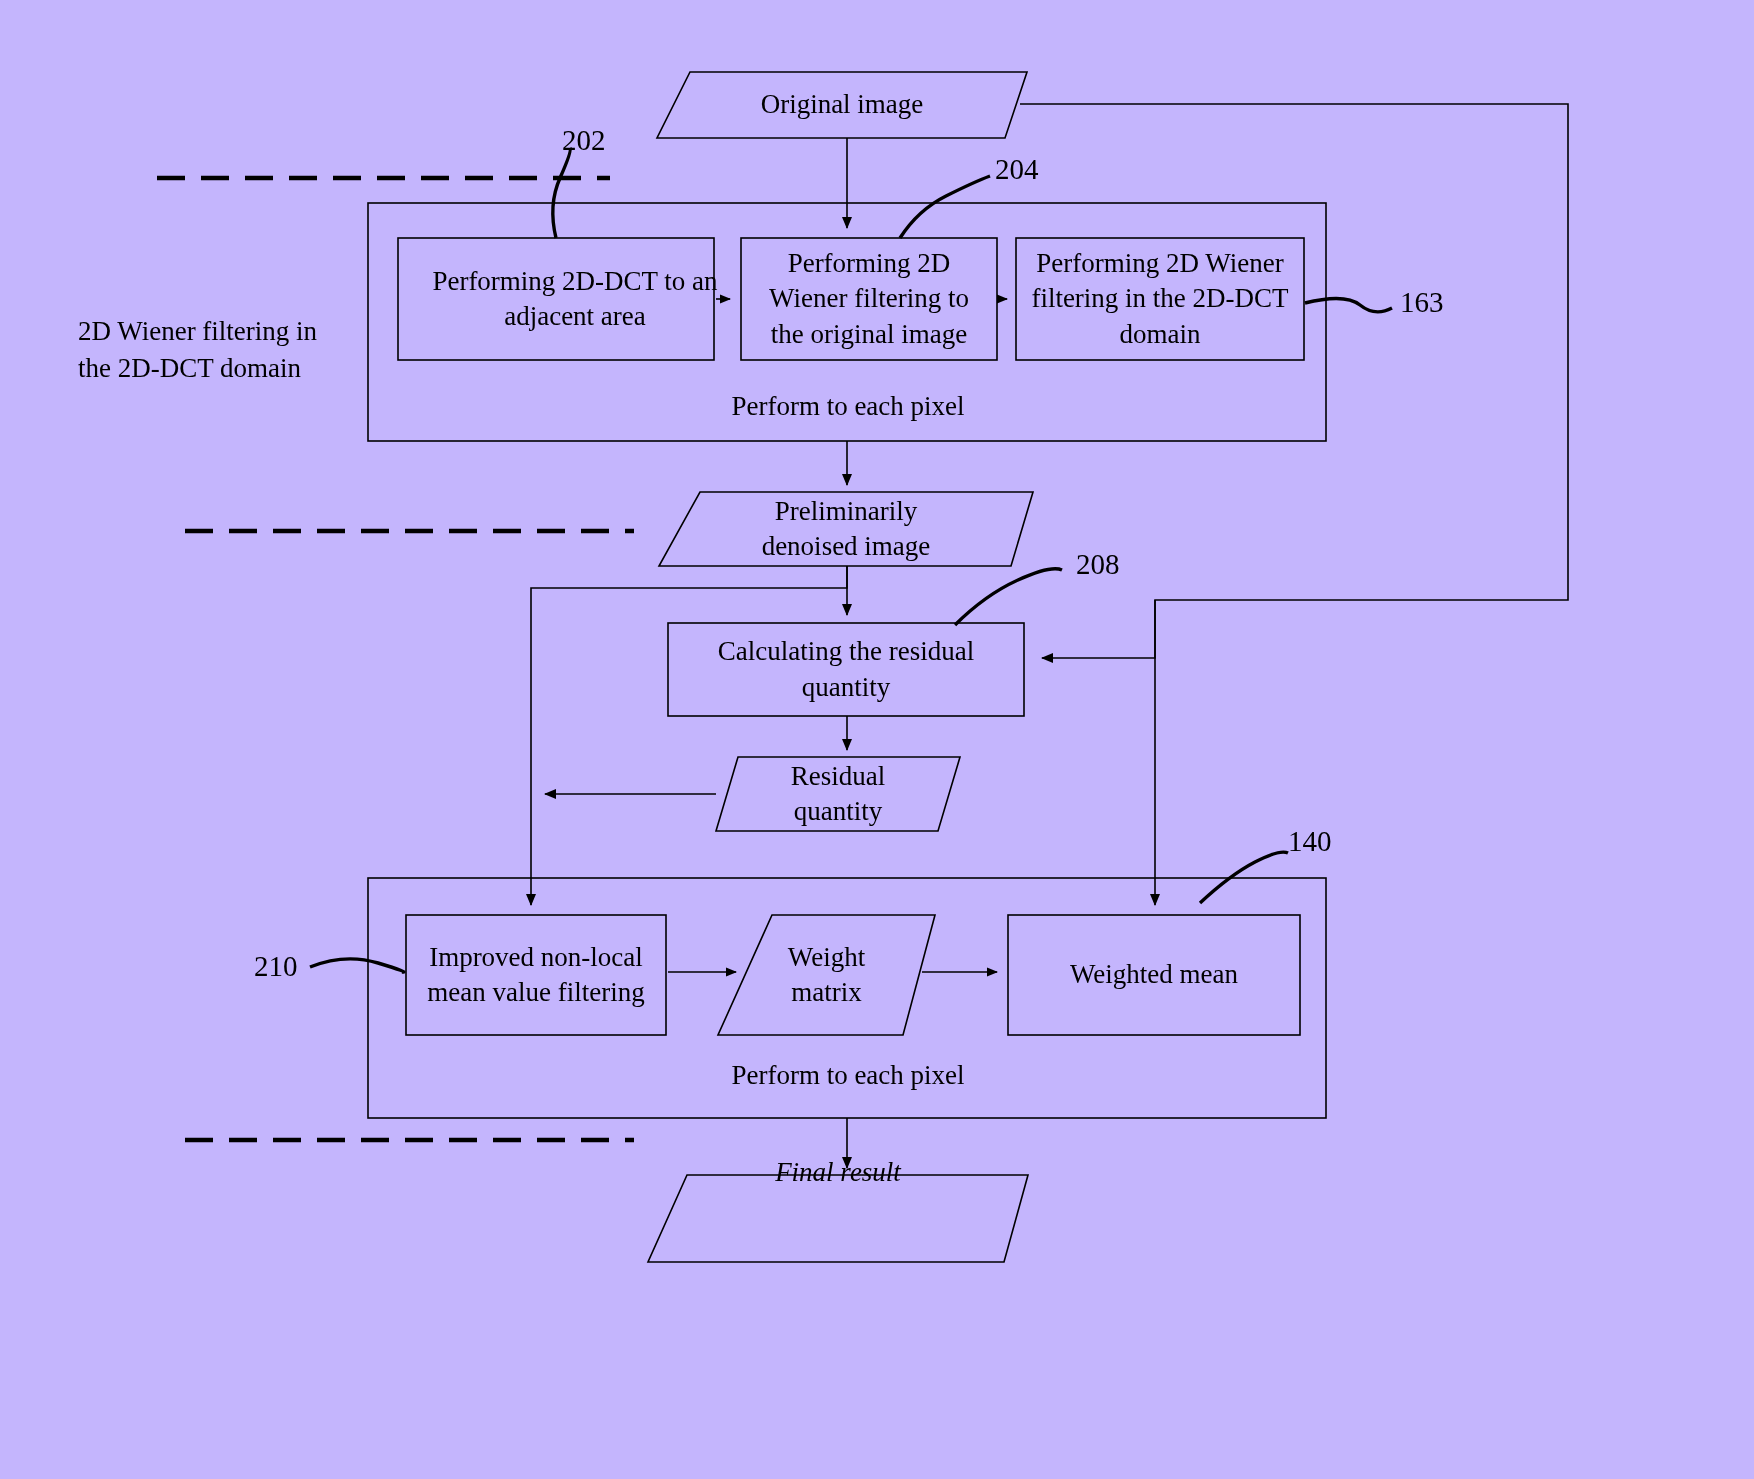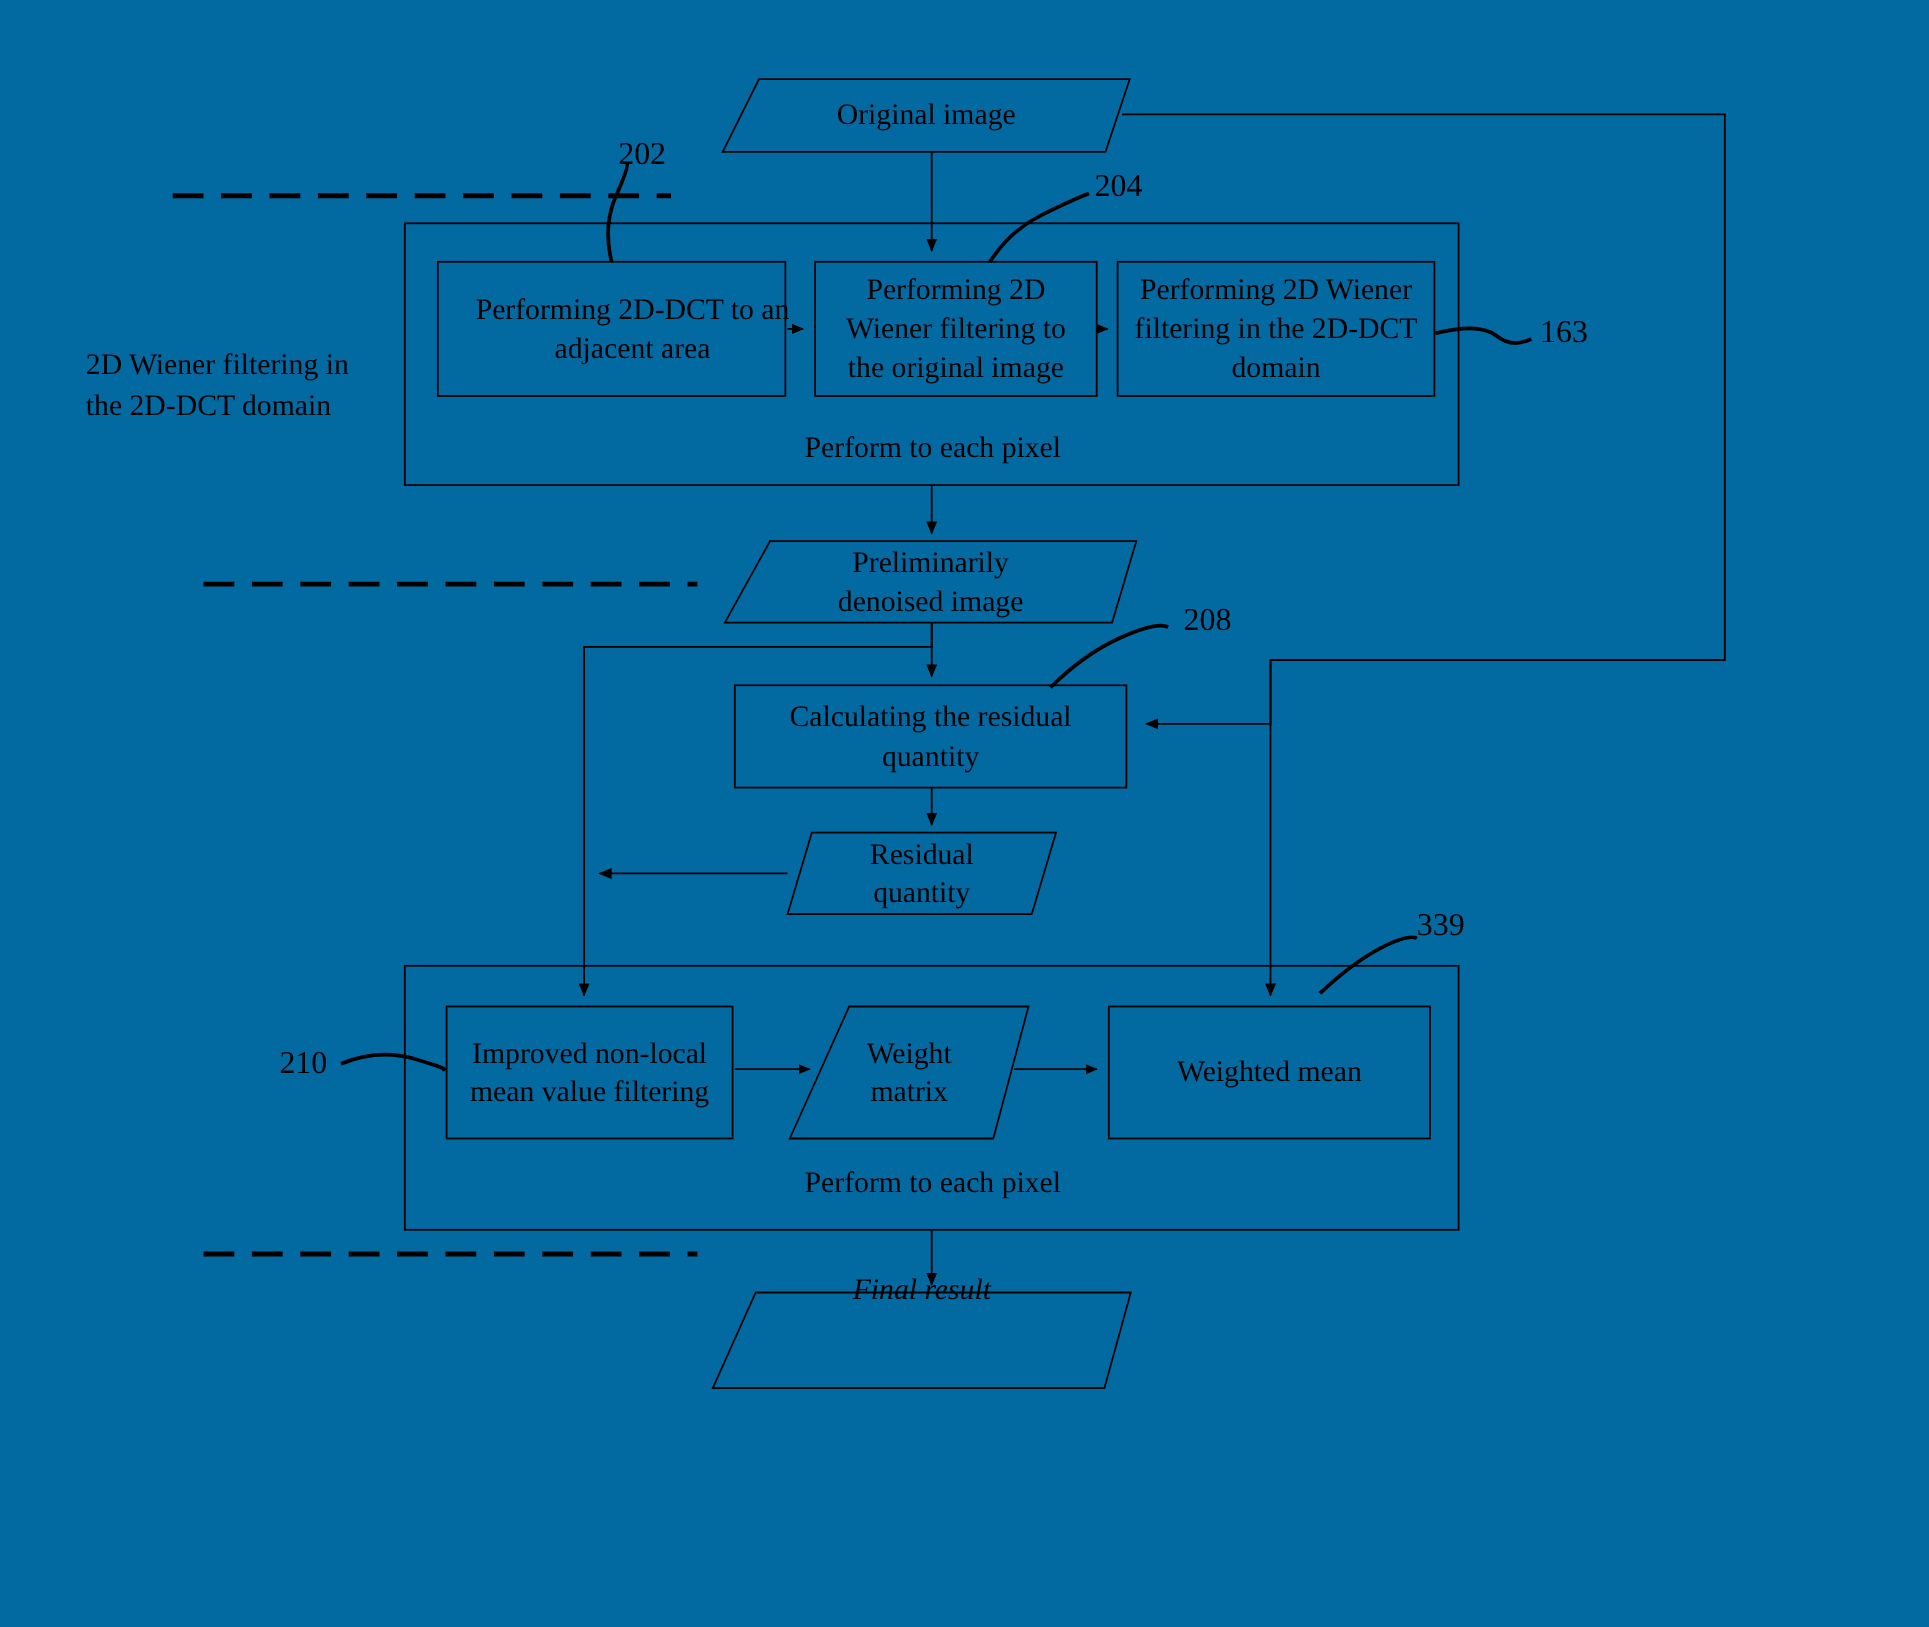--- a/index.html
+++ b/index.html
@@ -8,21 +8,21 @@
     background: #ffffff;
   }
   body {
     font-family: "Liberation Serif", "DejaVu Serif", serif;
     color: #000000;
   }
   #canvas {
     position: relative;
     width: 1754px;
     height: 1479px;
-    background: #0369a1;
+    background: #c4b5fd;
     overflow: hidden;
   }
   svg.layer {
     position: absolute;
     left: 0;
     top: 0;
     width: 1754px;
     height: 1479px;
     pointer-events: none;
   }
@@ -176,15 +176,15 @@
   <div class="ref-num" style="left:562px; top:124px;">202</div>
 
   <div class="ref-num" style="left:995px; top:153px;">204</div>
 
   <div class="ref-num" style="left:1400px; top:286px;">163</div>
 
   <div class="ref-num" style="left:1076px; top:548px;">208</div>
 
   <div class="ref-num" style="left:254px; top:950px;">210</div>
 
-  <div class="ref-num" style="left:1288px; top:825px;">339</div>
+  <div class="ref-num" style="left:1288px; top:825px;">140</div>
 
 </div>
 
 </body></html>

